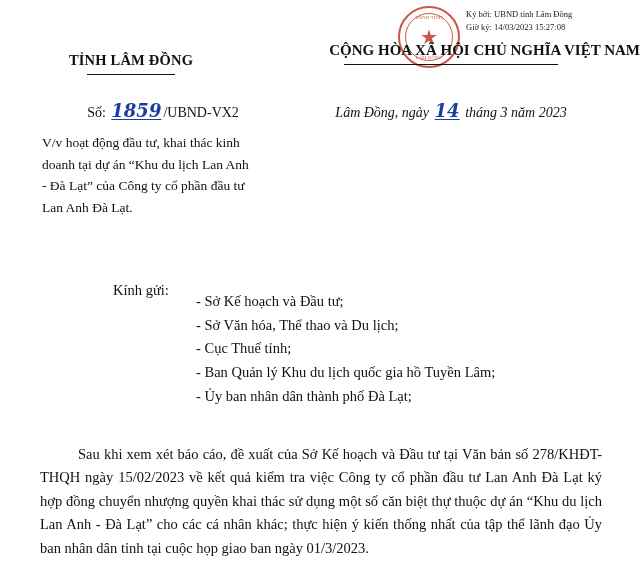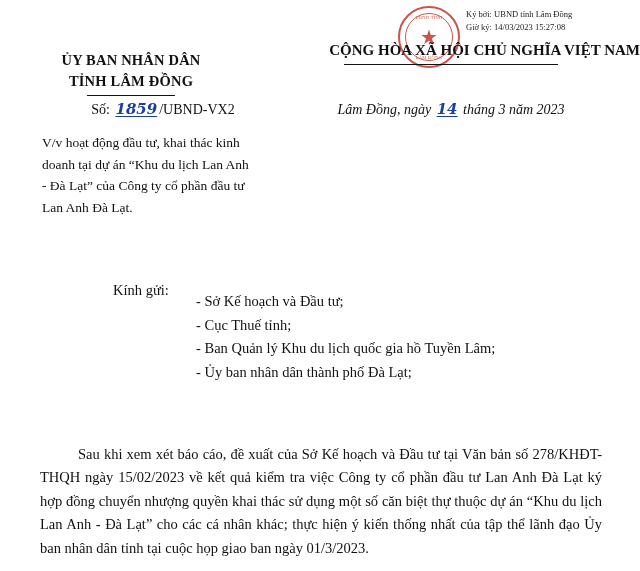--- a/index.html
+++ b/index.html
@@ -123,21 +123,21 @@
     left: 58px;
     width: 210px;
     text-align: center;
     font-size: 14px;
   }
   .handwrite {
     font-family: "DejaVu Serif", serif;
     color: #1b3fa0;
     font-style: italic;
     font-weight: bold;
-    font-size: 15px;
+    font-size: 18px;
     padding: 0 2px;
     text-decoration: underline;
     text-underline-offset: 2px;
   }
 
   .place-date {
     position: absolute;
     top: 100px;
     left: 262px;
     width: 378px;
@@ -196,21 +196,20 @@
     <div class="ring-text bottom">LÂM ĐỒNG</div>
   </div>
   <div class="sig-lines">
     <div>Ký bởi:  UBND tỉnh Lâm Đồng</div>
     <div>Giờ ký:  14/03/2023 15:27:08</div>
   </div>
 </div>
 
 <div class="header">
   <div class="hdr-left">
-    <div class="org-name">ỦY BAN NHÂN DÂN</div>
     <div class="org-name">TỈNH LÂM ĐỒNG</div>
     <div class="rule left"></div>
   </div>
   <div class="hdr-right">
     <div class="country-name">CỘNG HÒA XÃ HỘI CHỦ NGHĨA VIỆT NAM</div>
     <div class="rule right"></div>
   </div>
 </div>
 
 <div class="numline">
@@ -222,20 +221,21 @@
   <span>Lâm Đồng, ngày</span>
   <span class="handwrite">14</span>
   <span>tháng 3 năm 2023</span>
 </div>
 
 <div class="subject">V/v hoạt động đầu tư, khai thác kinh doanh tại dự án “Khu du lịch Lan Anh - Đà Lạt” của Công ty cổ phần đầu tư Lan Anh Đà Lạt.</div>
 
 <div class="kinhgui">Kính gửi:</div>
 <div class="recipients">
   <div>- Sở Kế hoạch và Đầu tư;</div>
+  <div>- Sở Văn hóa, Thể thao và Du lịch;</div>
   <div>- Cục Thuế tỉnh;</div>
   <div>- Ban Quản lý Khu du lịch quốc gia hồ Tuyền Lâm;</div>
   <div>- Ủy ban nhân dân thành phố Đà Lạt;</div>
 </div>
 
 <div class="body-para">
   <span class="indent"></span><span>Sau khi xem xét báo cáo, đề xuất của Sở Kế hoạch và Đầu tư tại Văn bản số 278/KHĐT-THQH ngày 15/02/2023 về kết quả kiểm tra việc Công ty cổ phần đầu tư Lan Anh Đà Lạt ký hợp đồng chuyển nhượng quyền khai thác sử dụng một số căn biệt thự thuộc dự án “Khu du lịch Lan Anh - Đà Lạt” cho các cá nhân khác; thực hiện ý kiến thống nhất của tập thể lãnh đạo Ủy ban nhân dân tỉnh tại cuộc họp giao ban ngày 01/3/2023.</span>
 </div>
 
 </body></html>

